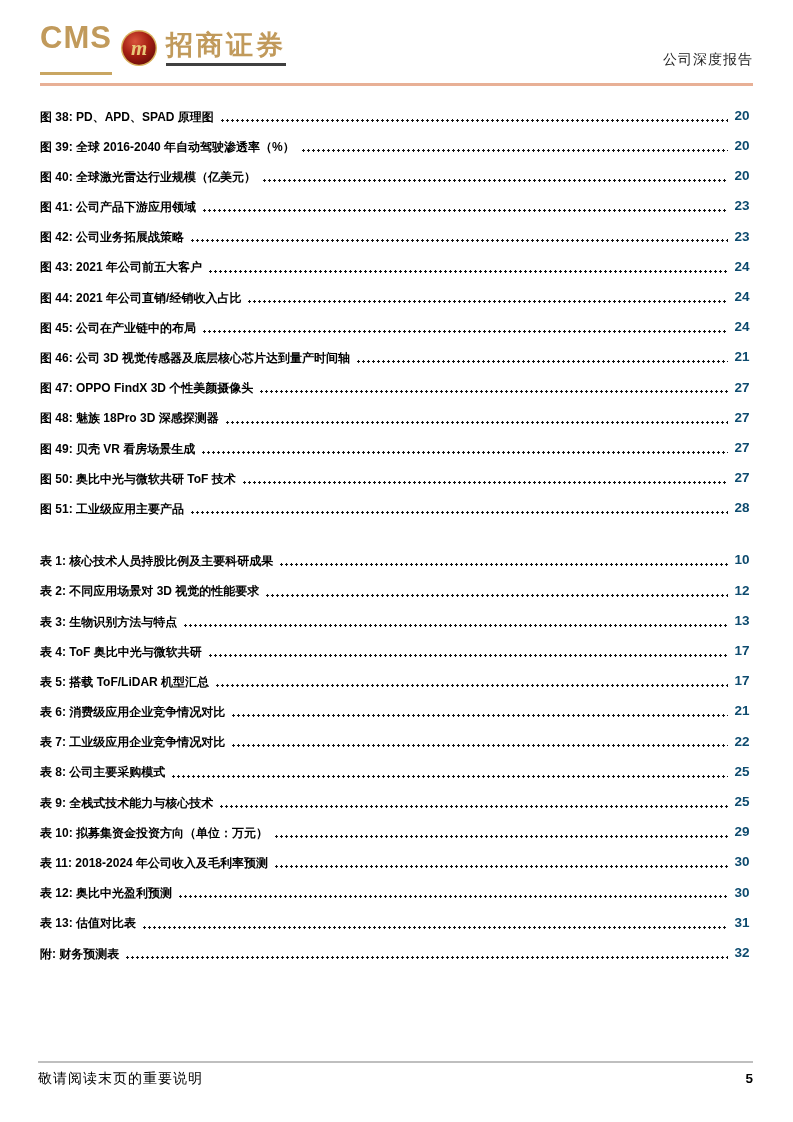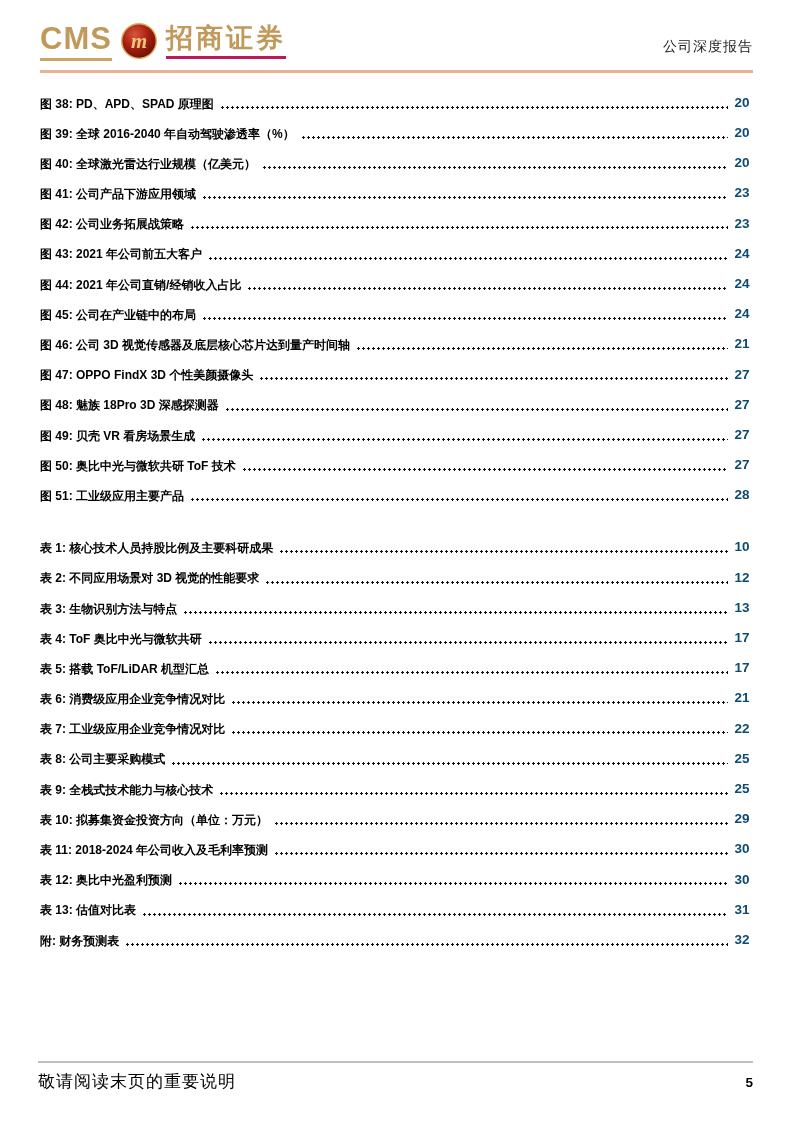--- a/index.html
+++ b/index.html
@@ -29,33 +29,33 @@
     align-items: center;
     gap: 8px;
   }
   .logo-cms {
     font-family: "Liberation Sans", sans-serif;
     font-weight: bold;
     font-size: 31px;
     letter-spacing: 1px;
     color: #C19A5B;
     line-height: 1;
-    padding-bottom: 4px;
+    padding-bottom: 19px;
     border-bottom: 3px solid #C9A662;
   }
   .logo-badge { width: 38px; height: 38px; display: block; margin-bottom: 2px; }
   .logo-brand {
     font-family: "Liberation Serif", serif;
     font-weight: bold;
     font-size: 27px;
     letter-spacing: 3px;
     color: #C19A5B;
     line-height: 1;
     padding-bottom: 4px;
-    border-bottom: 3px solid #be185d;
+    border-bottom: 3px solid #404040;
   }
   .report-type {
     font-family: "Liberation Serif", serif;
     font-size: 14px;
     color: #1c1c1c;
     letter-spacing: 1px;
     padding-bottom: 6px;
   }
   .header-rule {
     height: 2.5px;
@@ -113,21 +113,21 @@
     border: none;
   }
   .footer-row {
     display: flex;
     justify-content: space-between;
     align-items: baseline;
     margin-top: 7px;
   }
   .footer-disclaimer {
     font-family: "Liberation Serif", serif;
-    font-size: 17px;
+    font-size: 14px;
     color: #000;
     letter-spacing: 1px;
     text-align: right;
   }
   .footer-page {
     font-size: 13.5px;
     font-weight: bold;
     color: #000;
   }
 </style>

